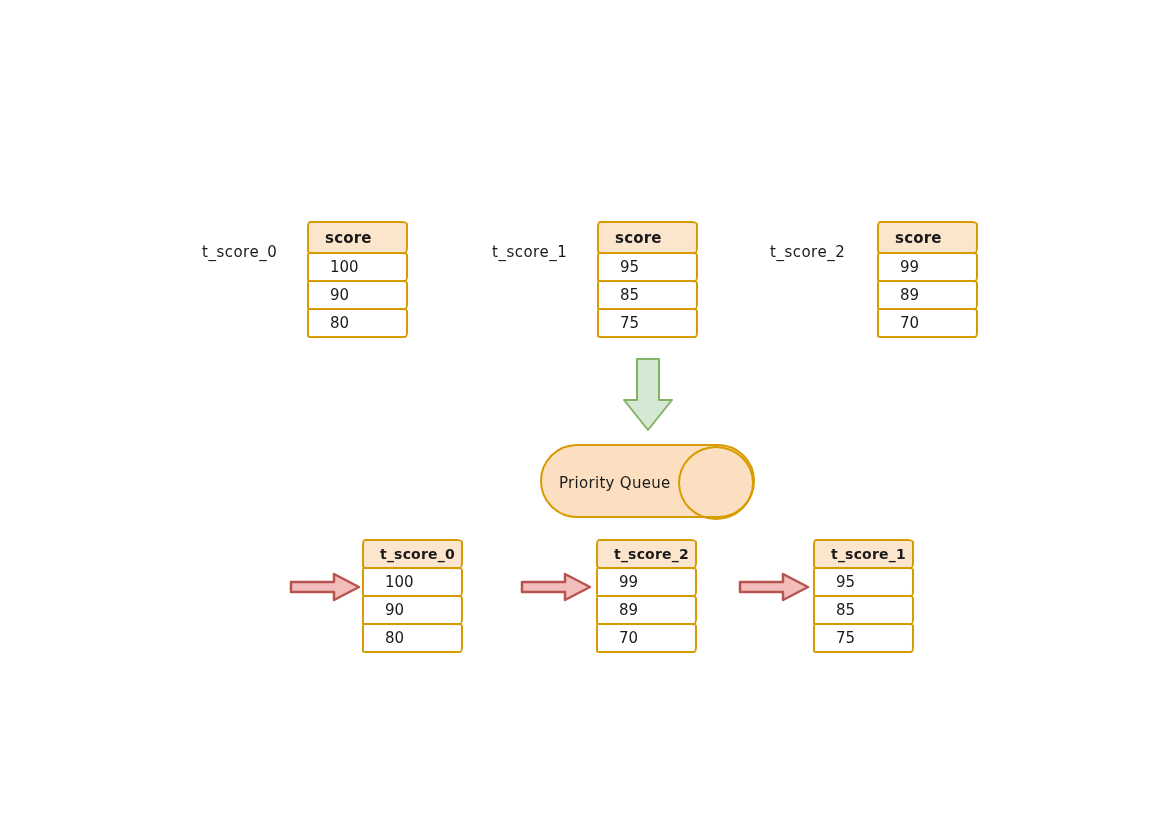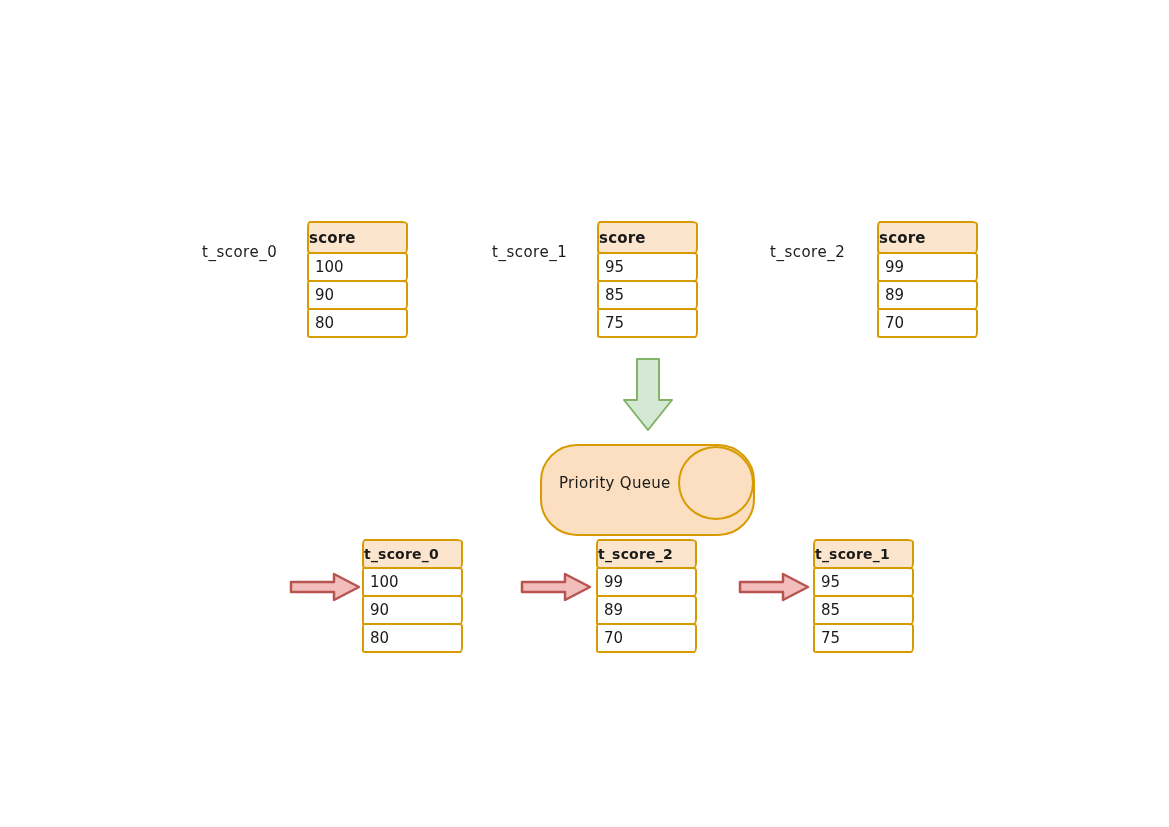--- a/index.html
+++ b/index.html
@@ -31,45 +31,45 @@
   
   .tbl { width: 101px; }
   .tbl-h {
     height: 33px;
     background: var(--header-fill);
     border: 2px solid var(--table-border);
     border-radius: 3px 7px 3px 6px / 6px 3px 7px 3px;
     font-weight: bold;
     font-size: 15px;
     line-height: 30px;
-    padding-left: 0;
+    padding-left: 16px;
     letter-spacing: 0.2px;
   }
   .tbl-r {
     height: 30px;
     background: #ffffff;
     border: 2px solid var(--table-border);
     border-radius: 2px 6px 3px 5px / 5px 3px 6px 2px;
     margin-top: -2px;
     font-size: 15px;
     line-height: 27px;
-    padding-left: 6px;
+    padding-left: 21px;
   }
   .tbl.small .tbl-h { height: 30px; line-height: 27px; font-size: 14px; }
 
   .src-label {
     font-size: 15px;
     letter-spacing: 0.5px;
     white-space: nowrap;
   }
 
   
   .queue-pill {
     width: 215px;
-    height: 92px;
+    height: 74px;
     background: var(--queue-fill);
     border: 2.5px solid var(--table-border);
     border-radius: 37px;
   }
   .queue-cap {
     width: 76px;
     height: 74px;
     border: 2.5px solid var(--table-border);
     border-radius: 50%;
     background: transparent;

